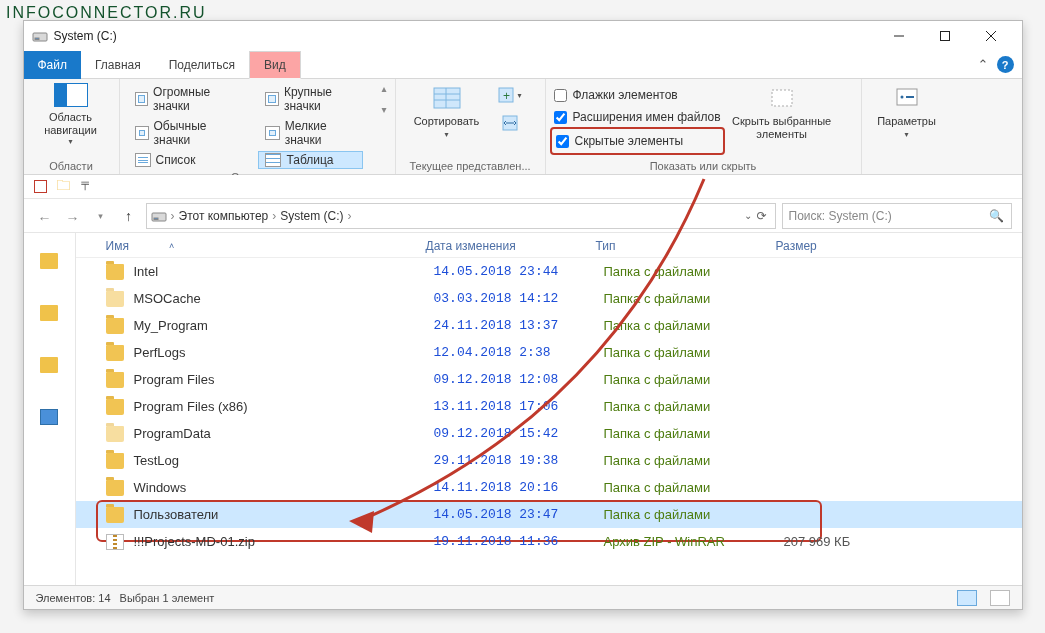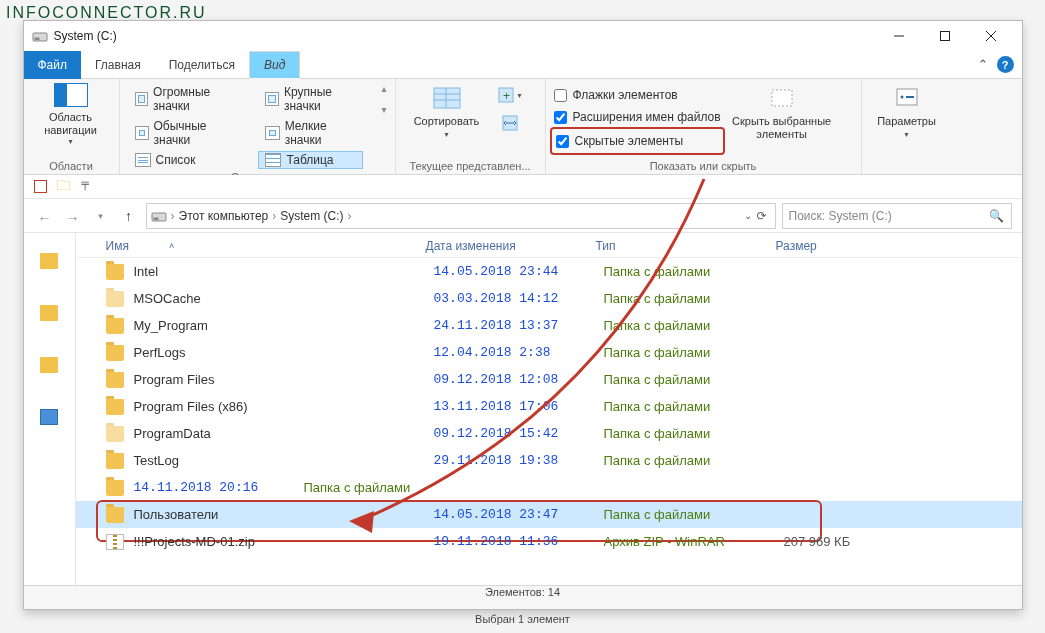--- a/index.html
+++ b/index.html
@@ -7,21 +7,21 @@
   .watermark { position: absolute; top: 4px; left: 6px; color: #14532d; font-size: 16px; letter-spacing: 2px; z-index: 0; }
   .window { position: relative; width: 1000px; height: 590px; margin: 0 auto; background: #fff; border: 1px solid #b9b9b9; box-shadow: 0 4px 10px rgba(0,0,0,.2); display: flex; flex-direction: column; z-index: 1; }
   .titlebar { height: 30px; display: flex; align-items: center; padding: 0 8px; font-size: 12px; }
   .titlebar .drive-icon { width: 16px; height: 16px; margin-right: 6px; }
   .win-controls { margin-left: auto; display: flex; }
   .win-btn { width: 46px; height: 30px; display: flex; align-items: center; justify-content: center; color: #222; }
 
   .menubar { height: 28px; display: flex; align-items: center; border-bottom: 1px solid #d7d7d7; font-size: 12px; position: relative; }
   .menu-file { background:#1979ca; color:#fff; padding:0 14px; height:28px; display:flex; align-items:center; }
   .menu-item { padding:0 14px; height:28px; display:flex; align-items:center; color:#444; }
-  .menu-item.active { background:#7dd3fc; border:1px solid #d7d7d7; border-bottom:1px solid #f6f6f6; margin-bottom:-1px;font-style:italic; }
+  .menu-item.active { background:#fca5a5; border:1px solid #d7d7d7; border-bottom:1px solid #f6f6f6; margin-bottom:-1px; }
   .menubar-right { margin-left:auto; display:flex; align-items:center; padding-right:8px; gap:8px; color:#1979ca; }
   .chev-badge { font-size:13px; color:#555; }
   .help-badge { width:17px; height:17px; border-radius:50%; background:#1979ca; color:#fff; display:flex; align-items:center; justify-content:center; font-size:11px; font-weight:bold; }
 
   .ribbon { display:flex; background:#f6f6f6; border-bottom:1px solid #d7d7d7; height:96px; }
   .ribbon-group { border-right:1px solid #e1e1e1; padding:4px 8px 2px; display:flex; flex-direction:column; }
   .rg-body { flex:1; display:flex; align-items:flex-start; gap:6px; }
   .rg-label { font-size:11px; color:#666; text-align:center; padding-top:2px; }
   .nav-pane { display:flex; flex-direction:column; align-items:center; width:78px; }
   .nav-pane-icon { width:34px; height:24px; border:1px solid #1979ca; margin-bottom:4px; position:relative; background:#fff;}
@@ -82,21 +82,21 @@
   .ic.folder.dim{opacity:.55;}
   .ic.zip{background:#fff;border:1px solid #bcbcbc;position:relative;}
   .ic.zip::after{content:"";position:absolute;left:50%;top:0;bottom:0;width:4px;margin-left:-2px;background:repeating-linear-gradient(#c08a2d 0 2px,#fff 2px 4px);}
   .cell-name{flex:0 0 300px;}
   .cell-date{flex:0 0 170px;color:#1d4ed8;font-family:Liberation Mono, monospace;}
   .cell-type{flex:0 0 180px;color:#4d7c0f;}
   .cell-size{flex:0 0 120px;color:#555;}
 
   .users-highlight{position:absolute;left:20px;right:200px;top:-1px;bottom:-14px;border:2px solid #c0392b;border-radius:6px;pointer-events:none;}
 
-  .statusbar{height:24px;border-top:1px solid #d7d7d7;background:#f6f6f6;display:flex;align-items:center;padding:0 12px;font-size:11px;color:#444;gap:15px;flex-direction:column;}
+  .statusbar{height:24px;border-top:1px solid #d7d7d7;background:#f6f6f6;display:flex;align-items:center;padding:0 12px;font-size:11px;color:#444;gap:9px;}
   .statusbar .spacer{flex:1;}
   .view-toggle{width:20px;height:16px;border:1px solid #bcbcbc;background:#fff;margin-left:4px;}
   .view-toggle.active{background:#cde8ff;border-color:#6aa9dc;}
 
   .annot{position:absolute;pointer-events:none;z-index:5;}
   svg.drive-icon rect{fill:#d9d9d9;stroke:#888;}
   svg.drive-icon .bar{fill:#4a90d9;}
 </style>
 </head>
 <body>
@@ -380,20 +380,21 @@
           </div>
           <div class="row">
             <span class="ic folder"></span>
             <span class="cell-name">TestLog</span>
             <span class="cell-date">29.11.2018 19:38</span>
             <span class="cell-type">Папка с файлами</span>
             <span class="cell-size"></span>
           </div>
           <div class="row">
             <span class="ic folder"></span>
+            <span class="cell-name">Windows</span>
             <span class="cell-date">14.11.2018 20:16</span>
             <span class="cell-type">Папка с файлами</span>
             <span class="cell-size"></span>
           </div>
           <div class="row selected">
             <span class="ic folder"></span>
             <span class="cell-name">Пользователи</span>
             <span class="cell-date">14.05.2018 23:47</span>
             <span class="cell-type">Папка с файлами</span>
             <span class="cell-size"></span>

